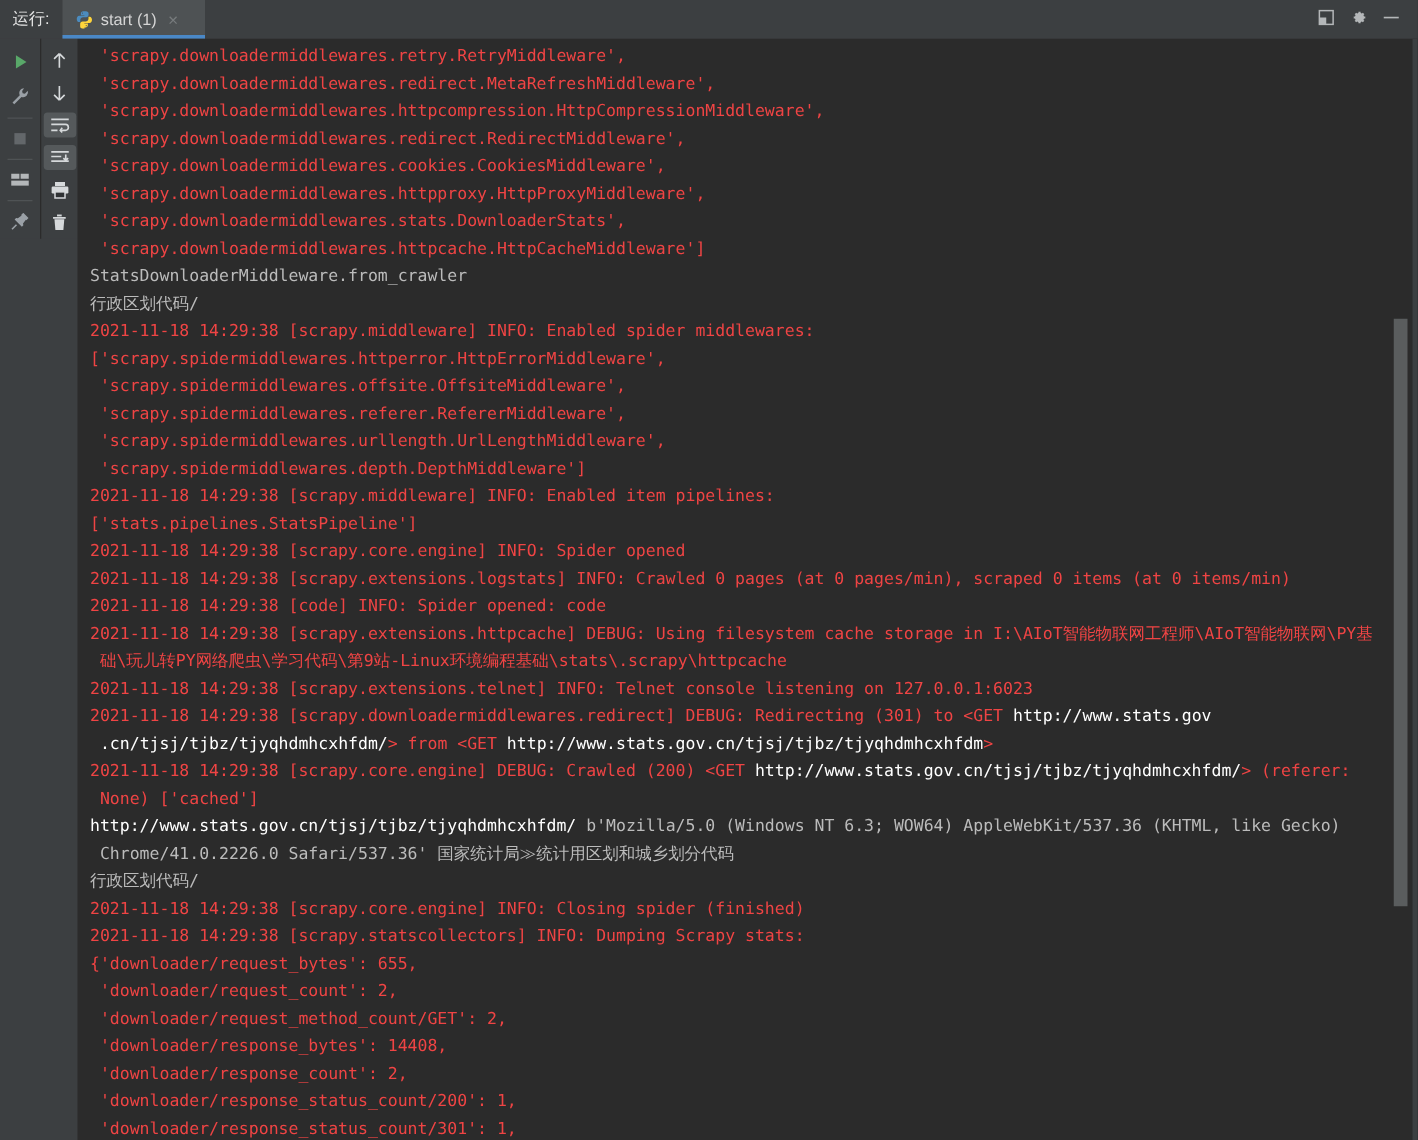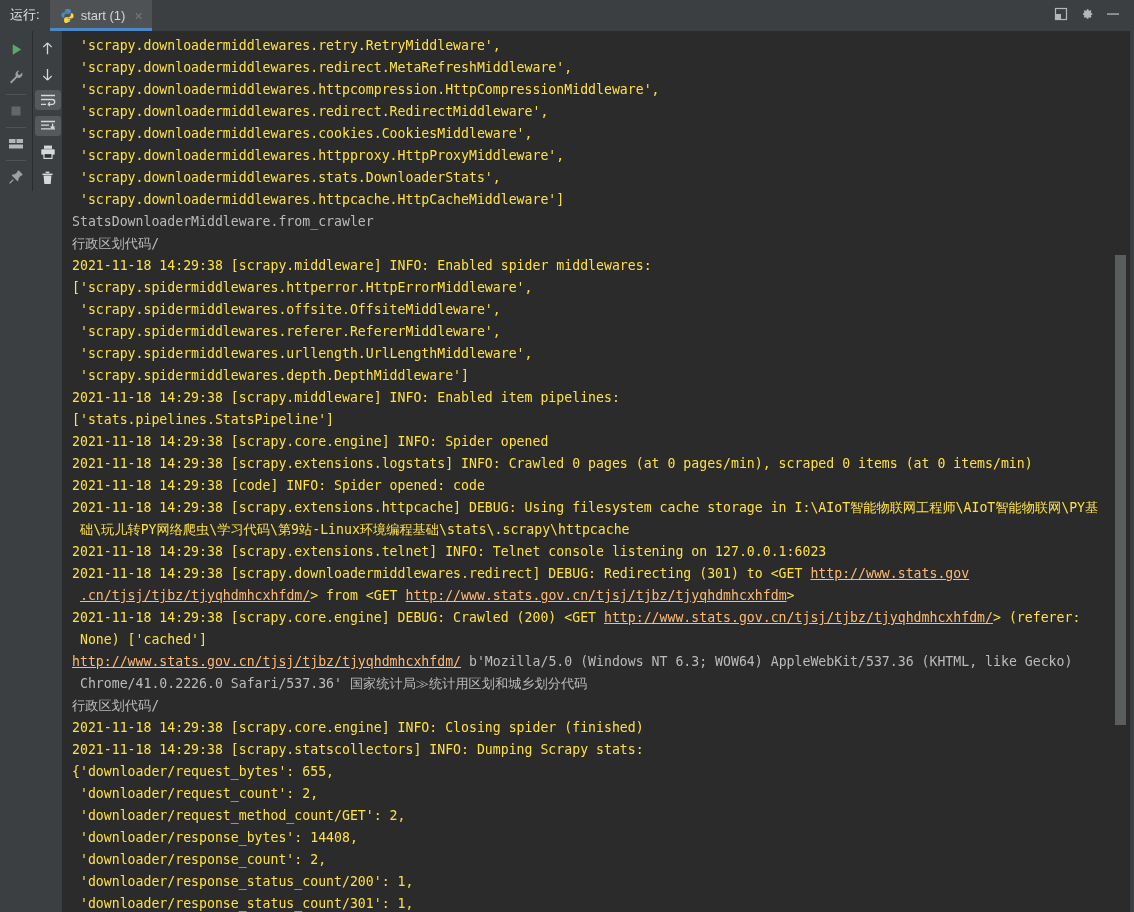--- a/index.html
+++ b/index.html
@@ -17,21 +17,21 @@
     background: #3c3f41;
     display: flex; align-items: flex-end;
   }
   #runlabel {
     color: #e5e5e5; font-size: 13px;
     padding: 0 10px 7px 10px; white-space: nowrap;
   }
   #tabstrip { display: flex; align-items: flex-end; height: 31px; }
   .tab {
     display: flex; align-items: center; gap: 6px;
-    height: 31px; padding: 0 9px 0 10px;
+    height: 31px; padding: 0 21px 0 10px;
     position: relative; cursor: default; justify-content: center;
   }
   .tab.active { background: #4e5254; }
   .tab.active::after {
     content: ""; position: absolute; left: 0; right: 0; bottom: 0;
     height: 3px; background: #4a88c7;
   }
   .tab-label { color: #d5d5d5; font-size: 13px; white-space: nowrap; }
   .tab-close {
     color: #777b7d; font-size: 14px; line-height: 1;
@@ -76,23 +76,23 @@
     background: #2b2b2b;
     overflow: hidden;
     font-family: "DejaVu Sans Mono", "Liberation Mono", monospace;
     font-size: 13.2px;
     line-height: 22px;
     padding: 4px 0 0 10px;
     white-space: pre;
     letter-spacing: 0px;
   }
   .ln { height: 22px; }
-  .err  { color: #fde047; }
+  .err  { color: #ef4444; }
   .out  { color: #bbbbbb; }
-  .lnk  { color: #fdba74; text-decoration: underline; cursor: pointer; }
+  .lnk  { color: #ffffff; cursor: pointer; }
 
   
   #scrollgutter {
     position: absolute; left: 1112px; top: 31px;
     width: 22px; height: 881px; background: #2b2b2b;
   }
   #scrollthumb {
     position: absolute; left: 1115px; top: 255px;
     width: 11px; height: 470px;
     background: #5a5d5e; border-radius: 0px; cursor: pointer;

